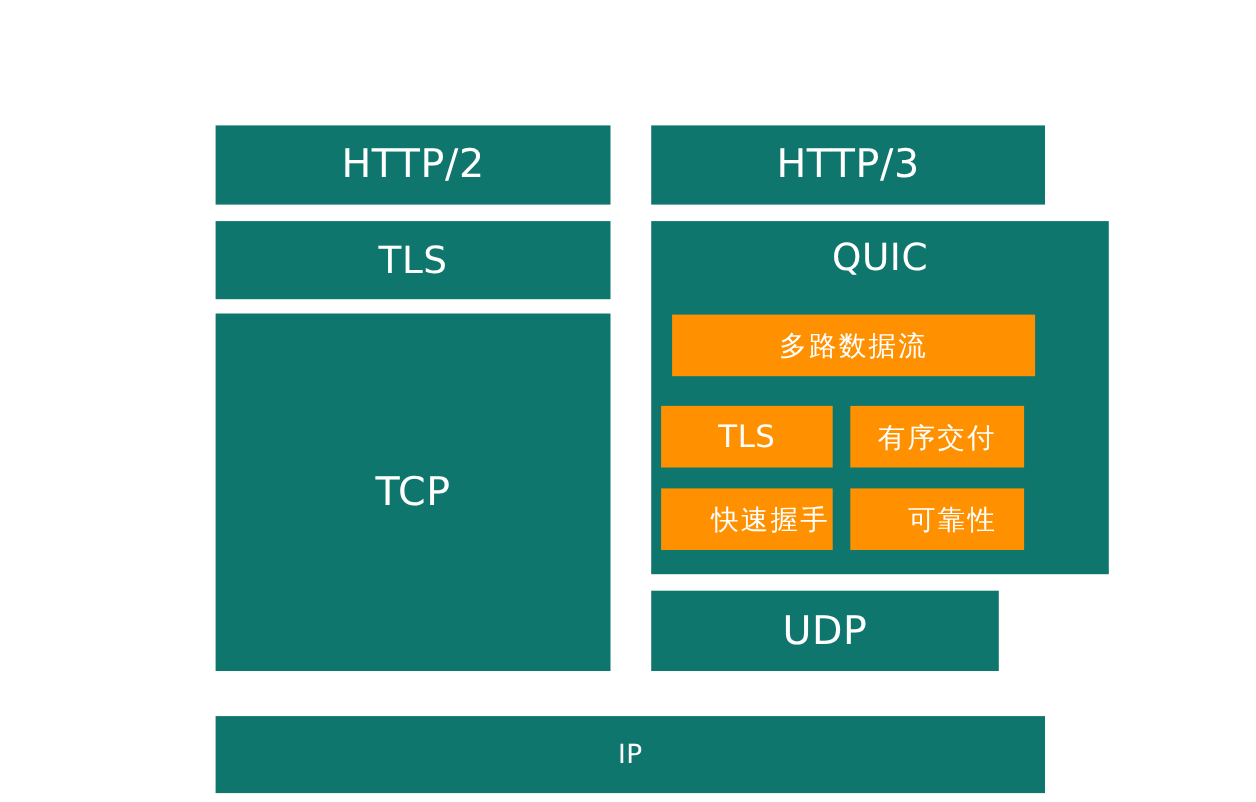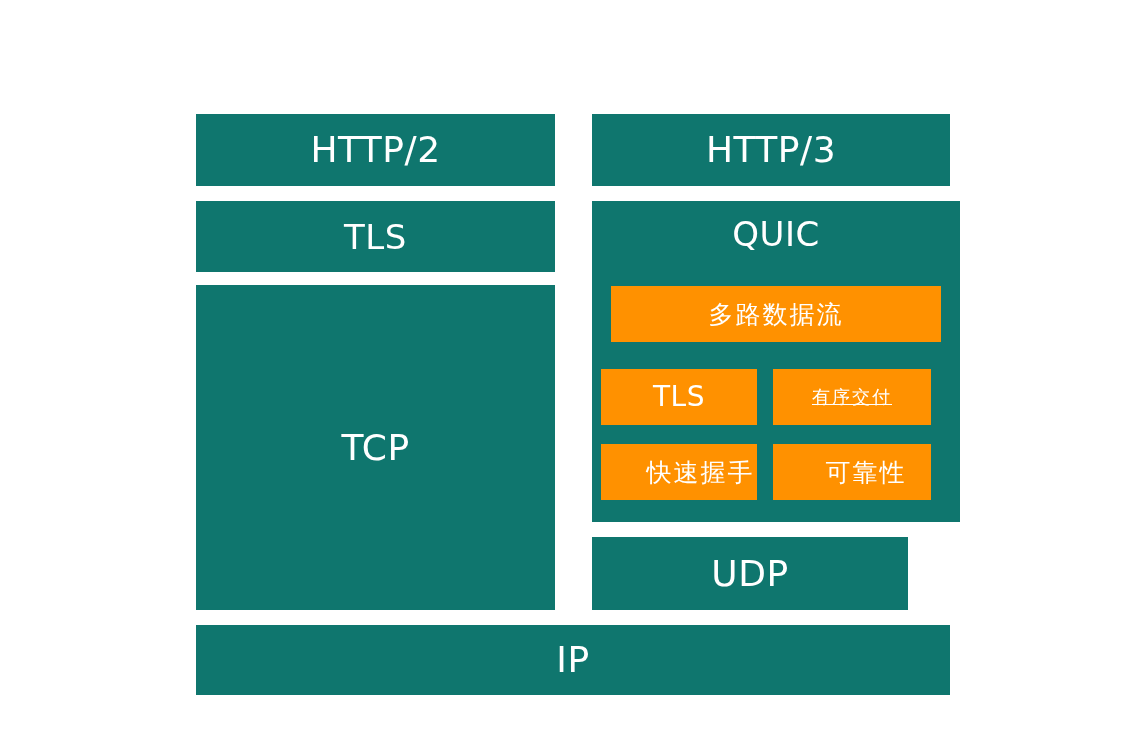--- a/index.html
+++ b/index.html
@@ -60,21 +60,21 @@
     justify-content: center;
   }
 
   
   #box-http3 {
     left: 592px;  top: 114px;  width: 358px;  height: 72px;
     font-size: 36px;
   }
 
   #box-quic {
-    left: 592px;  top: 201px;  width: 368px;  height: 321px;
+    left: 592px;  top: 201px;  width: 416px;  height: 321px;
     display: block;
     padding: 0;
   }
   #quic-title {
     position: absolute;
     left: 0;  top: 0;  width: 100%;  height: 66px;
     display: flex;
     align-items: center;
     justify-content: center;
     font-size: 34px;
@@ -86,43 +86,42 @@
     left: 601px;  top: 286px;  width: 330px;  height: 56px;
     font-size: 25px;
     margin-left: 10px;
   }
   #box-tls-quic {
     left: 601px;  top: 369px;  width: 156px;  height: 56px;
     font-size: 28px;
   }
   #box-ordered {
     left: 773px;  top: 369px;  width: 158px;  height: 56px;
-    font-size: 18px;
-    text-decoration: underline;
+    font-size: 25px;
   }
   #box-handshake {
     left: 601px;  top: 444px;  width: 156px;  height: 56px;
     font-size: 25px;
     padding-left: 43px;
   }
   #box-reliability {
     left: 773px;  top: 444px;  width: 158px;  height: 56px;
     font-size: 25px;
     padding-left: 28px;
   }
 
   #box-udp {
     left: 592px;  top: 537px;  width: 316px;  height: 73px;
     font-size: 36px;
   }
 
   
   #box-ip {
-    left: 196px;  top: 625px;  width: 754px;  height: 70px;
-    font-size: 36px;
+    left: 196px;  top: 651px;  width: 754px;  height: 70px;
+    font-size: 24px;
   }
 
   .cjk {
     font-family: "DejaVu Sans", "Liberation Sans", sans-serif;
     letter-spacing: 2px;
   }
 </style>
 </head>
 <body>
 

